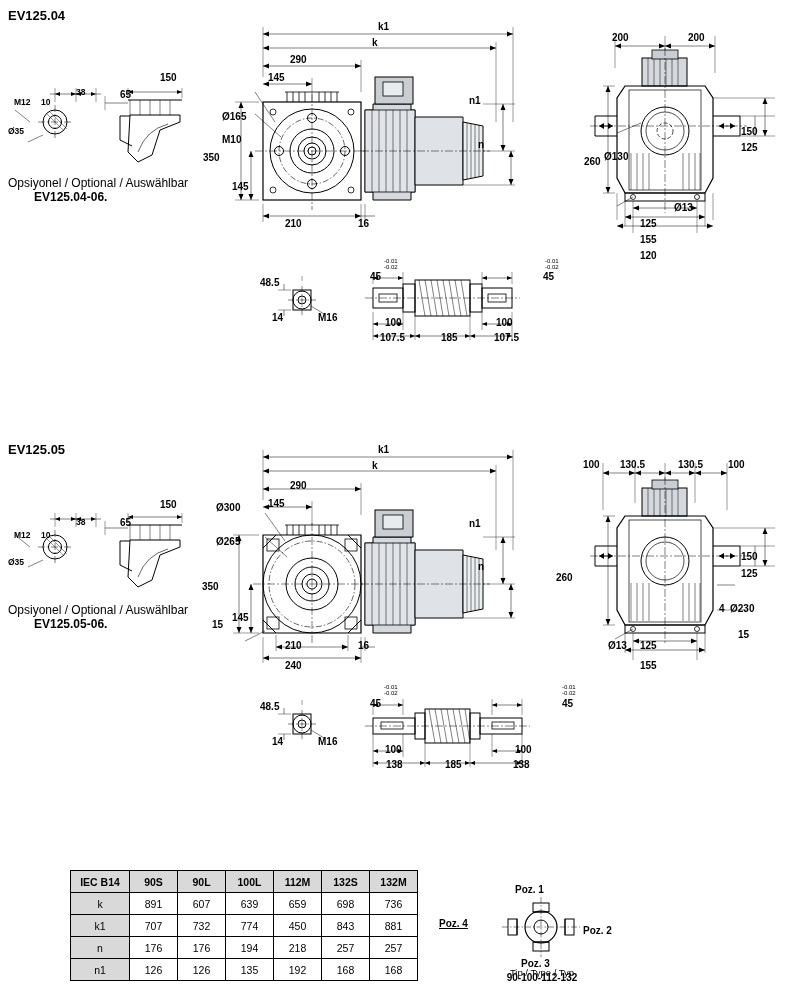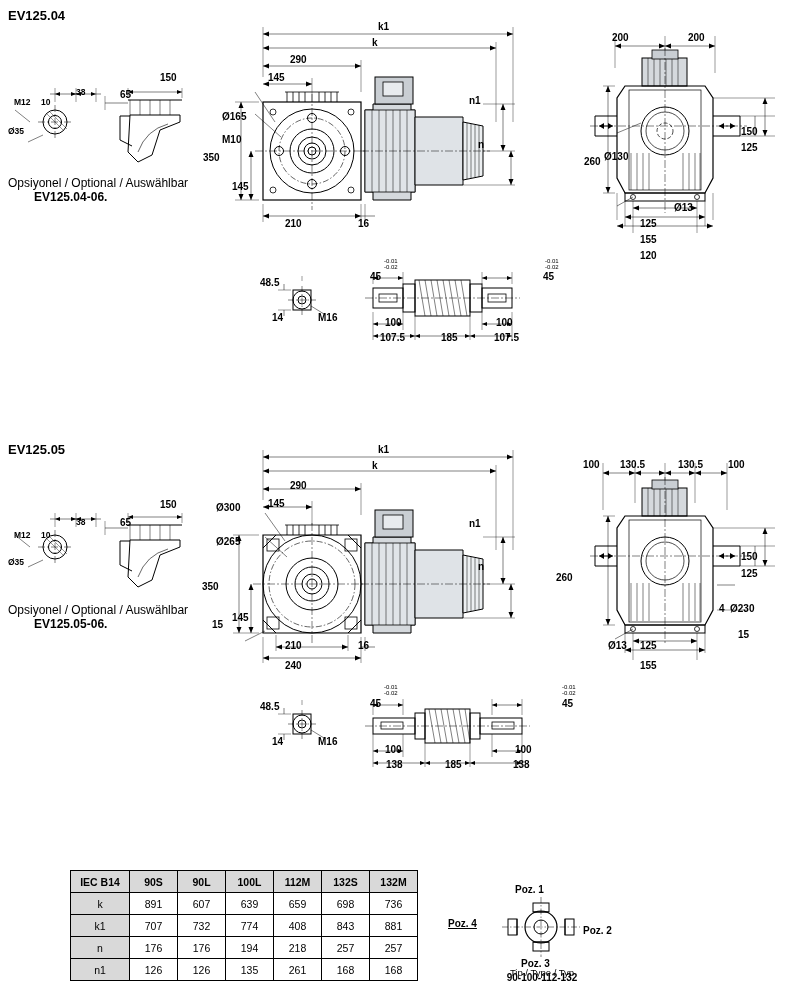--- a/index.html
+++ b/index.html
@@ -826,39 +826,39 @@
           <td>639</td>
           <td>659</td>
           <td>698</td>
           <td>736</td>
         </tr>
         <tr>
           <td class="rowhdr">k1</td>
           <td>707</td>
           <td>732</td>
           <td>774</td>
-          <td>408</td>
+          <td>450</td>
           <td>843</td>
           <td>881</td>
         </tr>
         <tr>
           <td class="rowhdr">n</td>
           <td>176</td>
           <td>176</td>
           <td>194</td>
           <td>218</td>
           <td>257</td>
           <td>257</td>
         </tr>
         <tr>
           <td class="rowhdr">n1</td>
           <td>126</td>
           <td>126</td>
           <td>135</td>
-          <td>261</td>
+          <td>192</td>
           <td>168</td>
           <td>168</td>
         </tr>
       </tbody>
     </table>
   </div>
 
 
   <svg class="abs" style="left:496px; top:895px;" width="90" height="64">
     <circle cx="45" cy="32" r="16" fill="none" stroke="#000" stroke-width="1.2"></circle>
@@ -871,20 +871,20 @@
     <line x1="37" y1="47" x2="53" y2="47" stroke="#000" stroke-width="1"></line>
     <line x1="21" y1="24" x2="21" y2="40" stroke="#000" stroke-width="1"></line>
     <line x1="69" y1="24" x2="69" y2="40" stroke="#000" stroke-width="1"></line>
     <line x1="45" y1="2" x2="45" y2="62" stroke="#000" stroke-width="0.5" stroke-dasharray="6,2,1.5,2"></line>
     <line x1="6" y1="32" x2="84" y2="32" stroke="#000" stroke-width="0.5" stroke-dasharray="6,2,1.5,2"></line>
   </svg>
 
   <div class="abs poz" style="left:515px; top:884px;">Poz. 1</div>
   <div class="abs poz" style="left:583px; top:925px;">Poz. 2</div>
   <div class="abs poz" style="left:521px; top:958px;">Poz. 3</div>
-  <div class="abs poz" style="left:448px; top:918px;text-decoration:underline;">Poz. 4</div>
+  <div class="abs poz" style="left:439px; top:918px;text-decoration:underline;">Poz. 4</div>
 
   <div class="abs tb-foot" style="left:482px; top:952px; width:120px; top:952px;margin-top:20px;">90-100-112-132</div>
   <div class="abs tb-foot2" style="left:482px; top:967px; width:120px;">
     <span>Tip / Type / Typ</span>
   </div>
 
 </div>
 
 </body></html>

